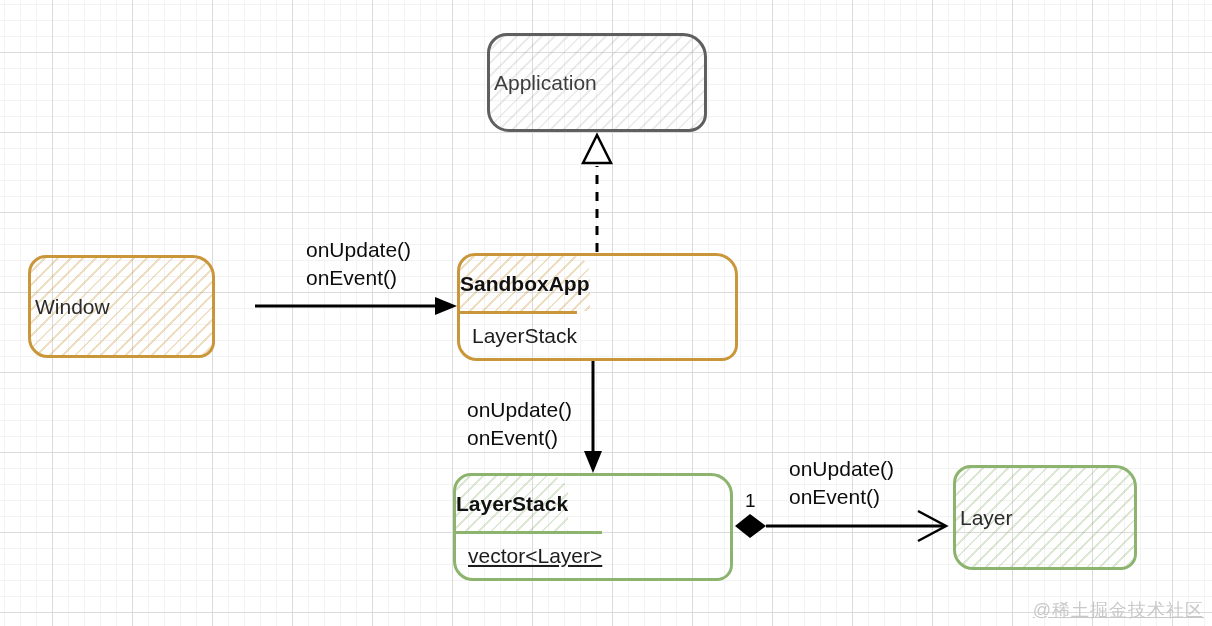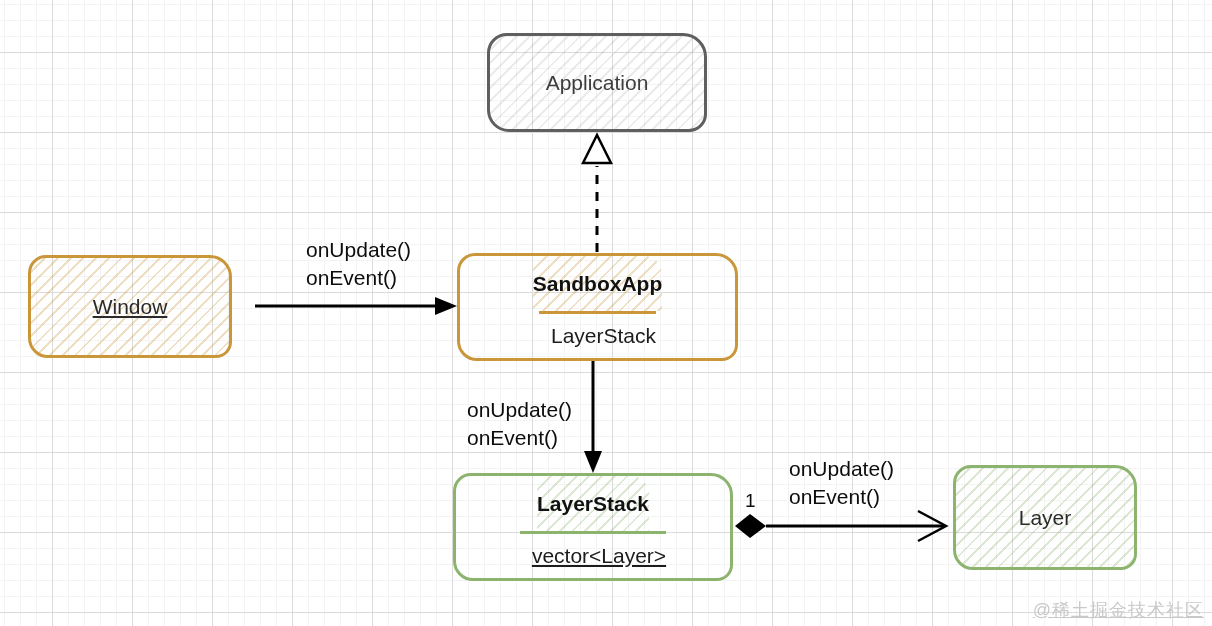--- a/index.html
+++ b/index.html
@@ -15,34 +15,34 @@
       linear-gradient(to bottom,#dbdbdb 1px,transparent 1px),
       linear-gradient(to right,#f3f3f3 1px,transparent 1px),
       linear-gradient(to bottom,#f3f3f3 1px,transparent 1px);
     background-size:80px 80px,80px 80px,16px 16px,16px 16px;
     background-position:52px 52px,52px 52px,4px 4px,4px 4px;
   }
   .overlay{position:absolute;left:0;top:0;width:1212px;height:626px;pointer-events:none;}
 
   .node{
     position:absolute;box-sizing:border-box;
-    display:flex;align-items:center;justify-content:center;
+    display:flex;align-items:center;
     font-size:21px;color:#2b2b2b;
   }
   .node.simple{padding:4px;}
   .rounded{border-style:solid;border-width:3px;}
   .node.gray{border-color:#5f5f5f;border-radius:20px 24px 18px 22px;}
   .node.orange{border-color:#c9963a;border-radius:18px 22px 16px 20px;}
   .node.green{border-color:#8cb46e;border-radius:18px 22px 16px 20px;}
 
   .hatch-gray{background:repeating-linear-gradient(135deg,rgba(130,130,130,0.16) 0 2px,transparent 2px 9px);}
   .hatch-orange{background:repeating-linear-gradient(135deg,rgba(201,150,58,0.30) 0 2px,transparent 2px 9px);}
   .hatch-green{background:repeating-linear-gradient(135deg,rgba(140,180,110,0.30) 0 2px,transparent 2px 9px);}
 
-  .node.split{flex-direction:column;align-items:center;justify-content:flex-start;padding:0;}
+  .node.split{flex-direction:column;align-items:flex-start;justify-content:flex-start;padding:0;}
   .split .head{
     height:55px;display:flex;align-items:center;justify-content:center;
     font-weight:700;font-size:21px;color:#111;
     border-radius:15px 18px 0 0;
   }
   .split .body{
     flex:1;display:flex;align-items:center;
     border-top:3px solid;padding-left:12px;
     font-size:21px;color:#1c1c1c;
     border-radius:0 0 13px 15px;
@@ -80,21 +80,21 @@
 
     <polygon points="735,526 750,514 766,526 750,538" fill="#000"></polygon>
     <line x1="766" y1="526" x2="944" y2="526" stroke="#000" stroke-width="3"></line>
     <polyline points="918,511 946,526 918,541" fill="none" stroke="#000" stroke-width="2.5"></polyline>
   </svg>
 
   <div class="node simple rounded gray hatch-gray" style="left:487px;top:33px;width:220px;height:99px;color:#3d3d3d;">
     <span>Application</span>
   </div>
 
-  <div class="node simple rounded orange hatch-orange" style="left:28px;top:255px;width:204px;height:103px;text-decoration:underline;">
+  <div class="node simple rounded orange hatch-orange" style="left:28px;top:255px;width:187px;height:103px;">
     <span>Window</span>
   </div>
 
   <div class="node split rounded orange" style="left:457px;top:253px;width:281px;height:108px;">
     <div class="head hatch-orange">
       <span>SandboxApp</span>
     </div>
     <div class="body">
       <span>LayerStack</span>
     </div>

